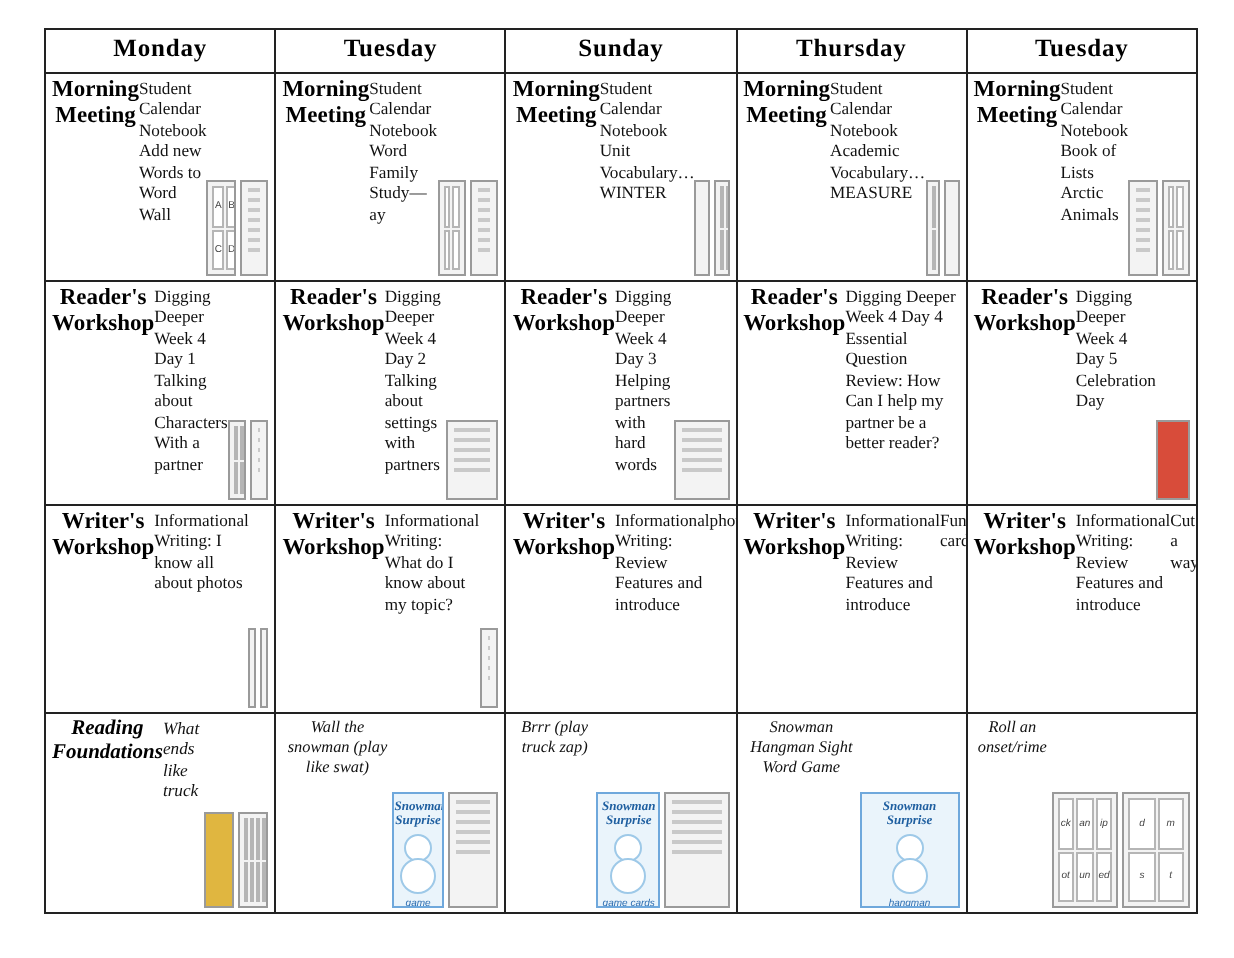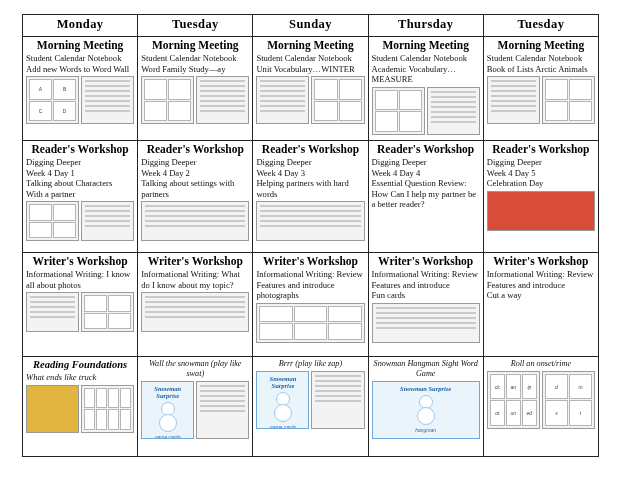--- a/index.html
+++ b/index.html
@@ -102,21 +102,21 @@
     position:relative;border:1px solid #6fa8dc;background:#eaf4fb;height:56px;flex:1 1 0;overflow:hidden;
   }
   .snowman-card .sc-title{
     font-size:6.5px;text-align:center;color:#1f5fa0;font-weight:bold;margin-top:3px;font-family:"Liberation Serif",serif;
   }
   .snowman-card .sc-ball{
     width:12px;height:12px;border-radius:50%;background:#fff;border:1px solid #9ec9e8;margin:3px auto 0;
   }
   .snowman-card .sc-ball.b2{width:16px;height:16px;margin-top:-2px;}
   .snowman-card .sc-sub{font-size:5px;text-align:center;color:#2b6cb0;margin-top:2px;}
-  .cellwrap{display:flex;flex-direction:column;height:100%;}
+  .cellwrap{display:flex;flex-direction:row;height:100%;}
 </style>
 </head>
 <body>
 
 <div class="page">
   <table class="planner">
     <thead>
       <tr>
         <th>Monday</th>
         <th>Tuesday</th>
@@ -492,21 +492,21 @@
                     <i></i>
                     <i></i>
                     <i></i>
                   </div>
               </div>
             </div>
           </div>
         </td>
         <td>
           <div class="cellwrap">
-            <div class="note-text">Brrr (play like zap)</div>
+            <div class="note-text">Brrr (play truck zap)</div>
             <div class="thumbs">
               <div class="snowman-card">
                 <div class="sc-title">Snowman Surprise</div>
                 <div class="sc-ball"></div>
                 <div class="sc-ball b2"></div>
                 <div class="sc-sub">game cards</div>
               </div>
               <div class="thumb tall">
                 <div class="ph-lines">
                     <i></i>

